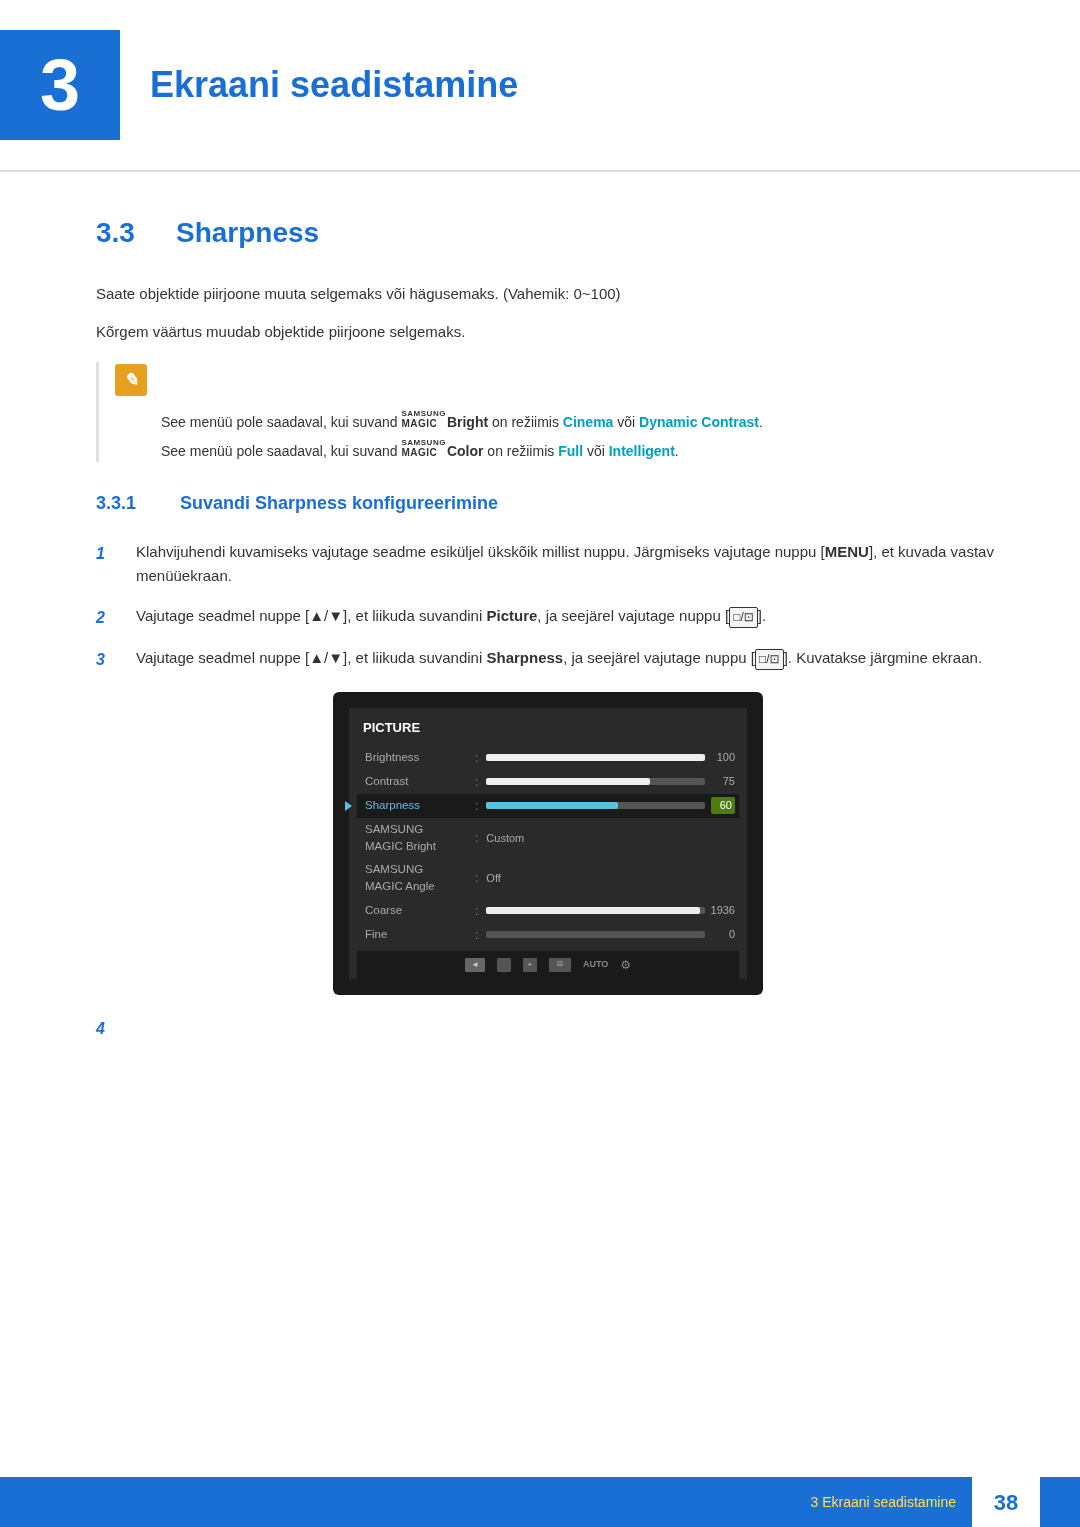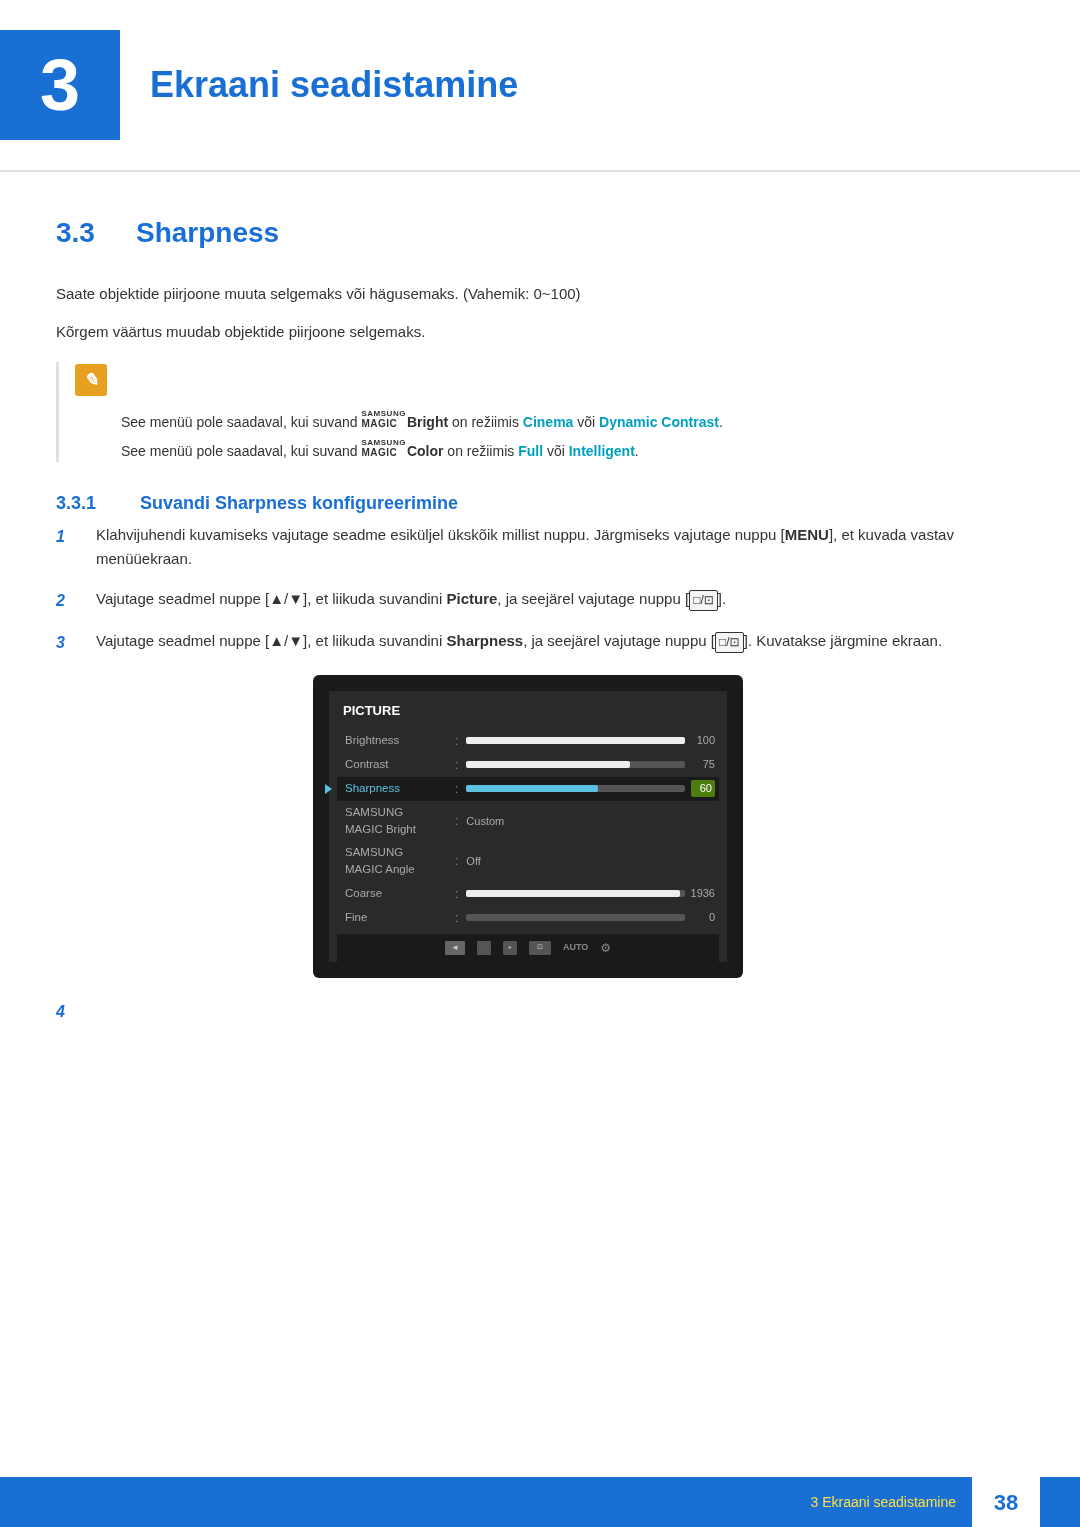--- a/index.html
+++ b/index.html
@@ -56,21 +56,21 @@
     }
 
     .chapter-title {
       font-size: 36px;
       color: #1a6fd4;
       font-weight: bold;
     }
 
     
     .content {
-      padding: 20px 80px 80px 56px;
+      padding: 20px 80px 80px 96px;
     }
 
     
     .section-heading {
       display: flex;
       align-items: baseline;
       margin-bottom: 28px;
     }
 
     .section-number {
@@ -160,21 +160,21 @@
       letter-spacing: 0.5px;
       line-height: 1.1;
     }
     .text-cyan { color: #00a0c0; }
     .text-bold { font-weight: bold; }
 
     
     .subsection-heading {
       display: flex;
       align-items: baseline;
-      margin: 28px 0 6px 0;
+      margin: 28px 0 23px 0;
     }
 
     .subsection-number {
       font-size: 18px;
       color: #1a6fd4;
       font-weight: bold;
       margin-right: 14px;
       min-width: 70px;
     }
 

